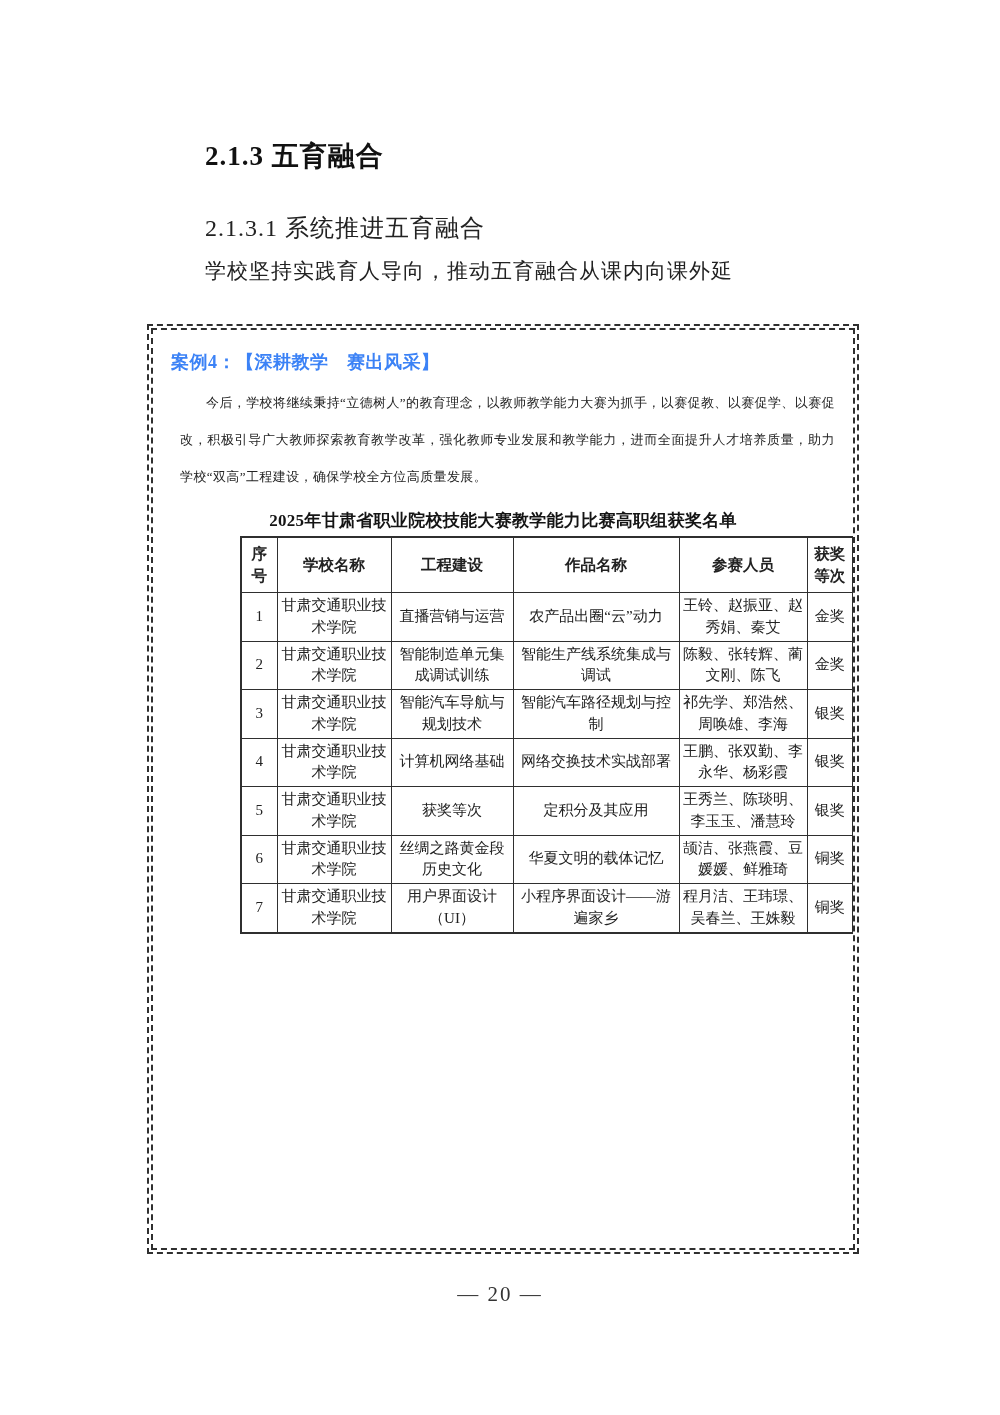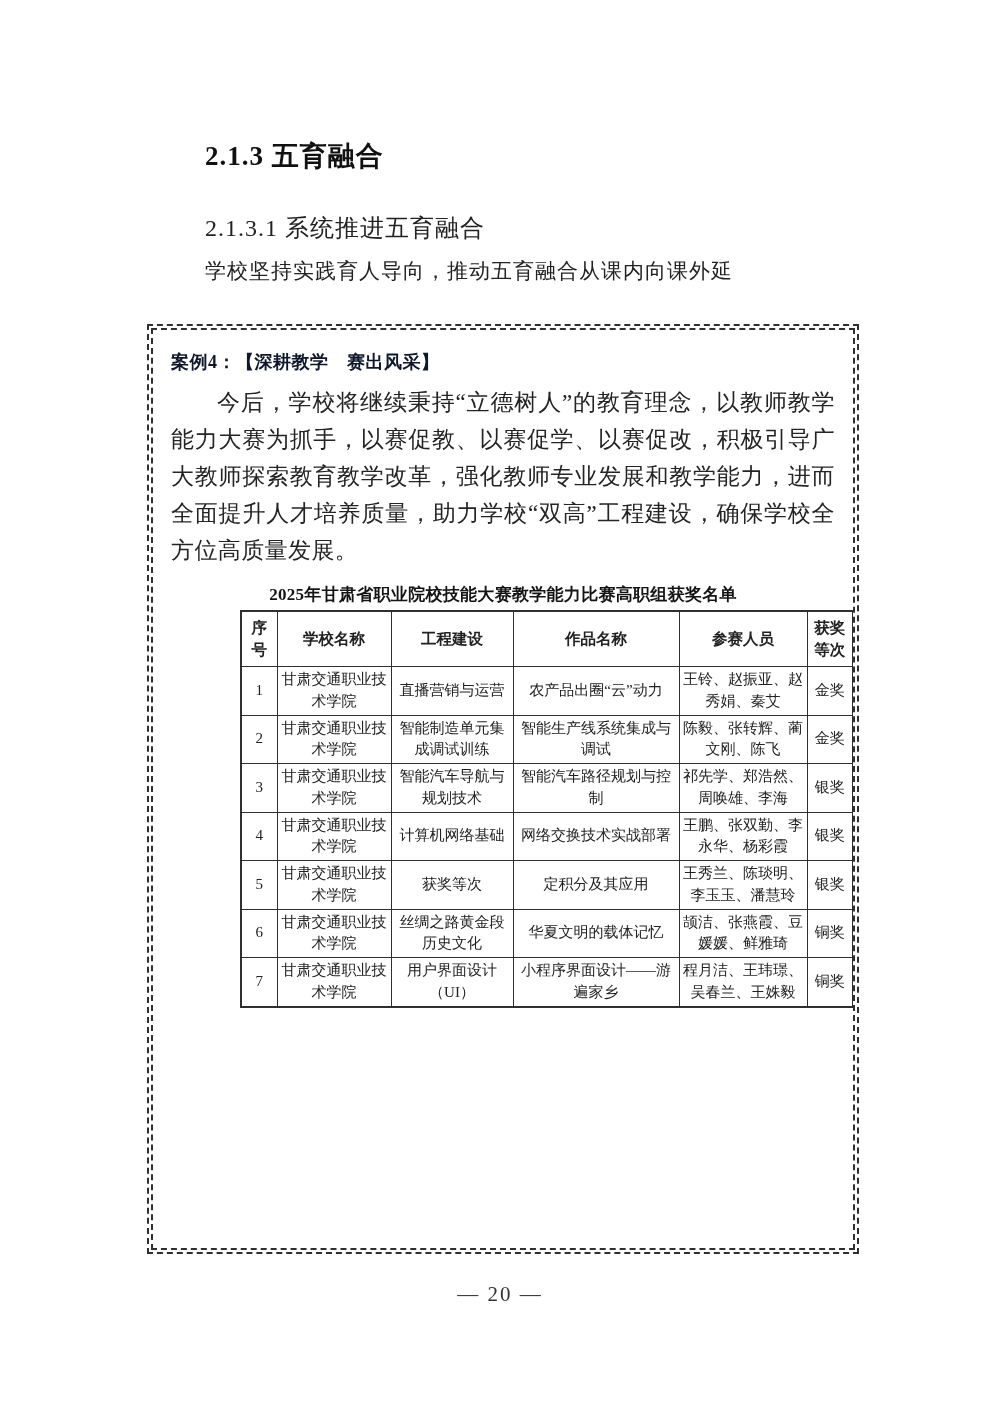--- a/index.html
+++ b/index.html
@@ -33,32 +33,32 @@
     background:#ffffff;
   }
   .case-box-inner{
     border:2px dashed #2f2f2f;
     box-sizing:border-box;
     width:100%;height:100%;
     padding:14px 16px 10px 16px;
     overflow:hidden;
   }
   .case-title{
-    font-size:18px;font-weight:bold;color:#0f172a;
+    font-size:18px;font-weight:bold;color:#3b82f6;
     margin:6px 0 0 2px;letter-spacing:0.5px;
   }
   .case-para1{
     font-size:17.5px;line-height:47px;text-align:justify;
     text-indent:2em;color:#242424;
     margin:22px 2px 0 2px;letter-spacing:0.4px;
   }
   .case-para2{
-    font-size:23px;line-height:37px;text-align:justify;
+    font-size:13px;line-height:37px;text-align:justify;
     text-indent:2em;color:#242424;
-    margin:10px 2px 0 2px;letter-spacing:0.4px;
+    margin:10px 2px 0 11px;letter-spacing:0.4px;
   }
 
   .table-wrap{width:526px;margin:14px auto 0 auto;}
   .table-title{
     font-size:17px;font-weight:bold;color:#141414;
     text-align:center;margin-bottom:4px;letter-spacing:0.3px;
     white-space:nowrap;
   }
   table.awards{
     border-collapse:collapse;width:612px;table-layout:fixed;

